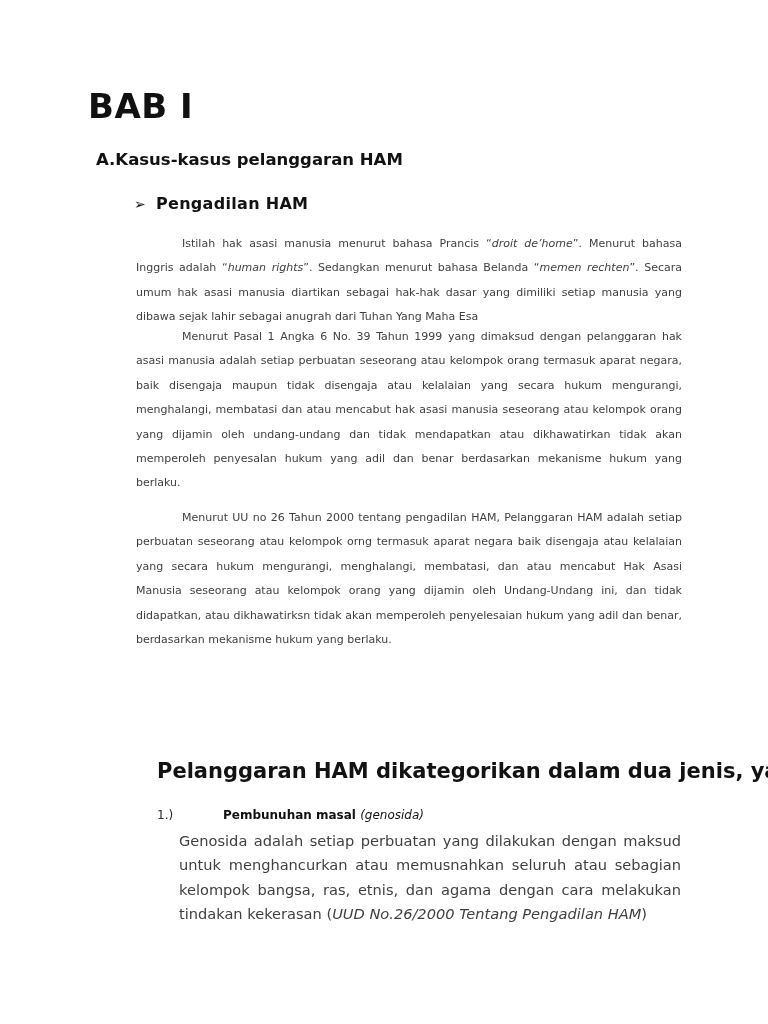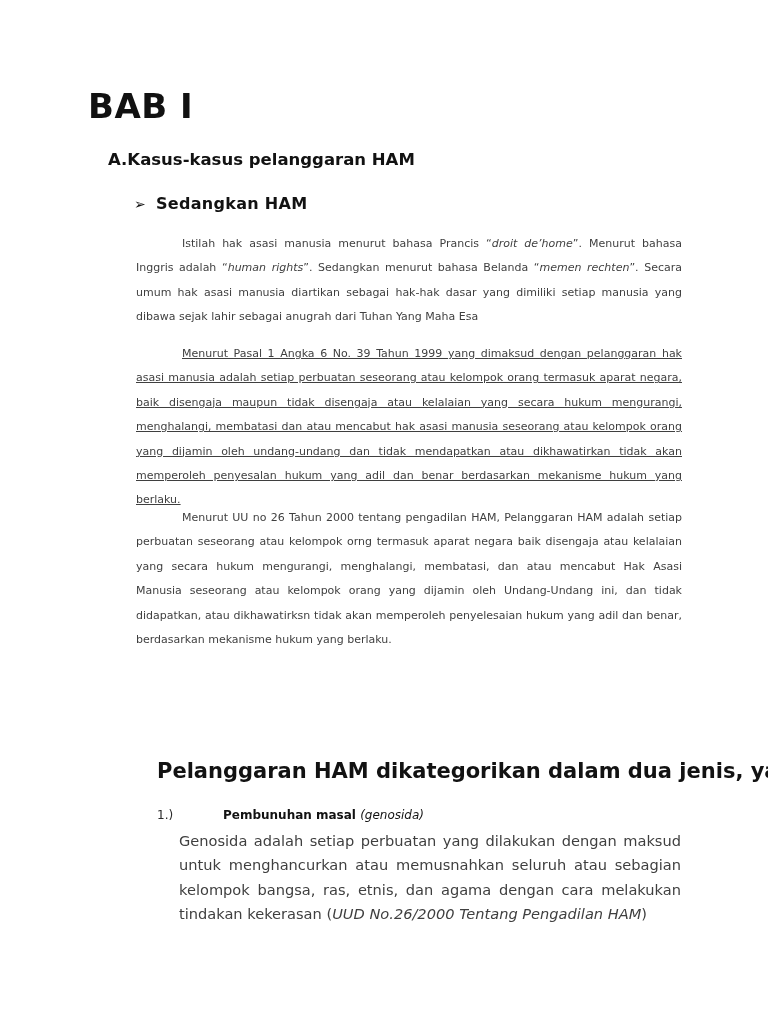--- a/index.html
+++ b/index.html
@@ -32,21 +32,21 @@
     font-size: 34px;
     font-weight: bold;
     color: #111111;
     letter-spacing: 0.5px;
     line-height: 1.1;
   }
 
   
   .section-heading {
     position: absolute;
-    left: 108px;
+    left: 96px;
     top: 150px;
     font-size: 16.5px;
     font-weight: bold;
     color: #121212;
     white-space: nowrap;
   }
   .section-heading .sec-letter {
     display: inline-block;
     min-width: 19px;
   }
@@ -82,21 +82,21 @@
   }
   .body-block p {
     margin: 0;
     text-indent: 46px;
   }
   .body-block i {
     font-style: italic;
   }
 
   #para-group-1 { top: 232px; }
-  #para-group-2 { top: 342px; text-decoration: underline; }
+  #para-group-2 { top: 325px; }
   #para-group-3 { top: 506px; }
 
   
   .cat-title {
     position: absolute;
     left: 157px;
     top: 759px;
     font-size: 21px;
     font-weight: bold;
     color: #121212;
@@ -153,21 +153,21 @@
 
 <div class="page">
 
   <div class="chapter-title">BAB I</div>
 
   <div class="section-heading">
     <span class="sec-letter">A.</span><span>Kasus-kasus pelanggaran HAM</span>
   </div>
 
   <div class="bullet-heading" id="bullet-pengertian">
-    <span class="arrow">➢</span><span>Sedangkan HAM</span>
+    <span class="arrow">➢</span><span>Pengadilan HAM</span>
   </div>
 
   <div class="body-block" id="para-group-1">
     <p><span>Istilah hak asasi manusia menurut bahasa Prancis “</span><i>droit de’home</i><span>”. Menurut bahasa Inggris adalah “</span><i>human rights</i><span>”. Sedangkan menurut bahasa Belanda “</span><i>memen rechten</i><span>”. Secara umum hak asasi manusia diartikan sebagai hak-hak  dasar yang dimiliki setiap manusia yang dibawa sejak lahir sebagai anugrah dari Tuhan Yang Maha Esa</span></p>
   </div>
 
   <div class="body-block" id="para-group-2">
     <p>Menurut Pasal 1 Angka 6 No. 39 Tahun 1999 yang dimaksud dengan pelanggaran hak asasi manusia adalah setiap perbuatan seseorang atau kelompok orang termasuk aparat negara, baik disengaja maupun tidak disengaja atau kelalaian yang secara hukum mengurangi, menghalangi, membatasi dan atau mencabut hak asasi manusia seseorang atau kelompok orang yang dijamin oleh undang-undang dan tidak mendapatkan atau dikhawatirkan tidak akan memperoleh penyesalan hukum yang adil dan benar berdasarkan mekanisme hukum yang berlaku.</p>
   </div>
 

